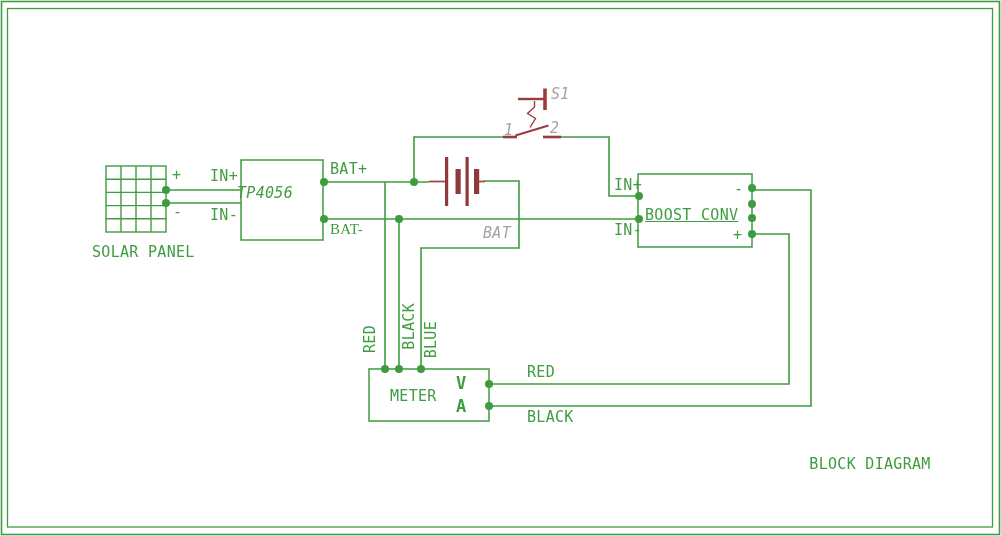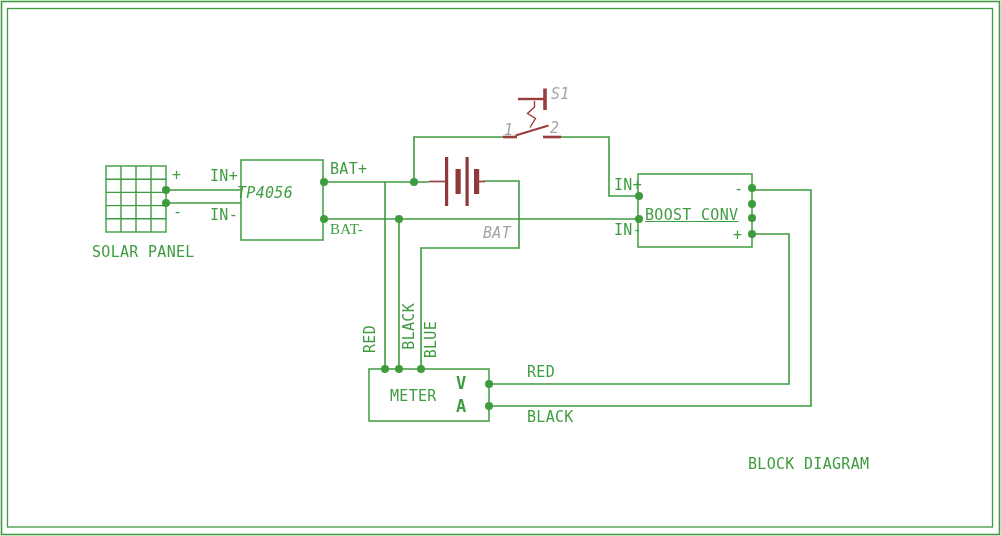--- a/index.html
+++ b/index.html
@@ -12,21 +12,21 @@
     position:absolute;font-size:15px;line-height:14px;letter-spacing:0.3px;
     color:#3f9c40;white-space:nowrap;
   }
   .lbl.gray{color:#a3a3a3;font-style:italic;}
   .lbl.big{font-size:17px;font-weight:bold;line-height:15px;}
   .vlabel{
     position:absolute;font-size:15px;letter-spacing:0.3px;color:#3f9c40;
     writing-mode:vertical-rl;transform:rotate(180deg);white-space:nowrap;width:16px;
   }
   .titleblock{
-    position:absolute;left:748px;top:453px;width:244px;
+    position:absolute;left:748px;top:453px;width:244px;text-align:center;
     color:#3f9c40;font-size:15px;letter-spacing:0.3px;line-height:22px;
   }
 </style>
 </head>
 <body>
 
 <div id="stage">
 
   <svg width="1001" height="536" viewBox="0 0 1001 536">
 

